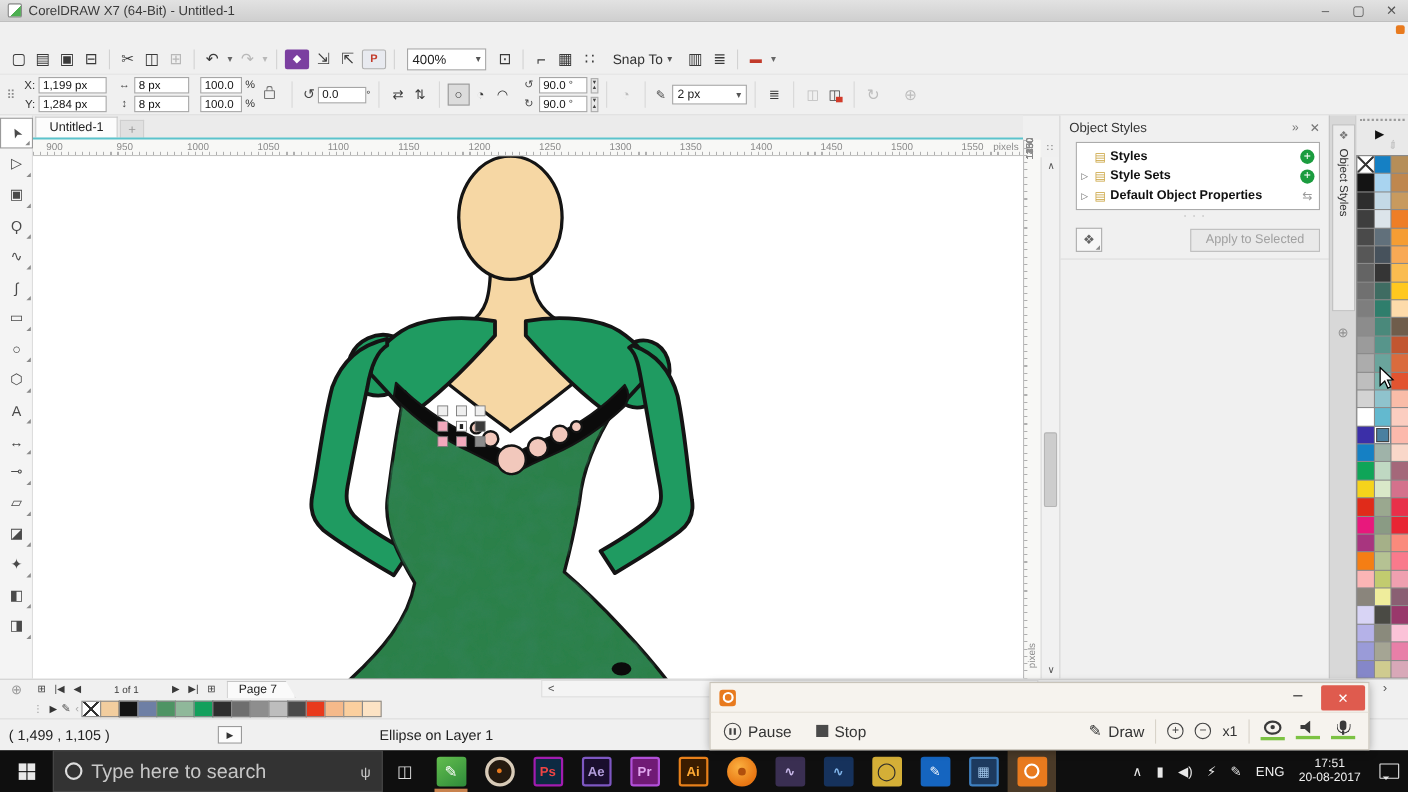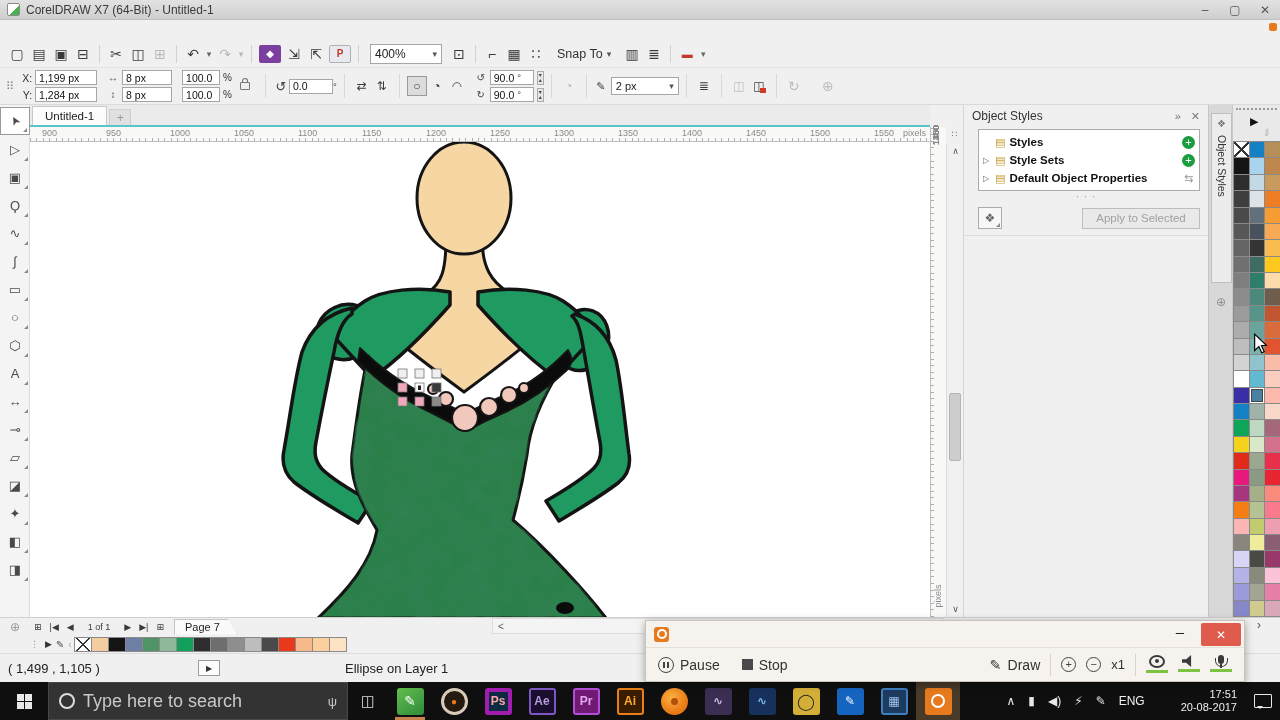--- a/index.html
+++ b/index.html
@@ -122,21 +122,21 @@
   .sw-none{background:
      linear-gradient(45deg,transparent 45%,#333 45%,#333 55%,transparent 55%),
      linear-gradient(-45deg,transparent 45%,#333 45%,#333 55%,transparent 55%),#fff;}
   .sw.selected{box-shadow:inset 0 0 0 1px #FFF,inset 0 0 0 2px #444;}
 
   
   .bottombar{position:absolute;top:617px;left:0;width:1280px;height:18px;background:#F0F0F0;border-top:1px solid #D0D0D0;display:flex;align-items:center;font-size:10px;color:#444;}
   .bb-plus{width:30px;text-align:center;font-size:12px;color:#999;}
   .bb-nav{display:flex;align-items:center;gap:8px;margin-left:4px;}
   .bb-nav span{font-size:9px;color:#3A3A3A;}
-  .bb-info{font-size:11px;color:#222;margin:0 6px;}
+  .bb-info{font-size:11px;color:#222;margin:0 22px;}
   .page-tab{height:16px;background:#FAFAFA;border:1px solid #C5C5C5;border-bottom:none;padding:0 16px 0 10px;font-size:11px;color:#222;display:flex;align-items:center;clip-path:polygon(0 0,85% 0,100% 100%,0 100%);margin-left:10px;}
   .hscroll{position:absolute;left:492px;top:618px;width:452px;height:16px;background:#F4F4F4;border:1px solid #DDD;display:flex;align-items:center;}
   .hs-left{width:16px;text-align:center;font-size:10px;color:#555;}
   .hs-thumb{position:absolute;left:360px;top:2px;width:67px;height:11px;background:#D2D2D2;border-radius:2px;}
   .pal-flyout{position:absolute;left:1250px;top:618px;width:18px;text-align:center;font-size:12px;color:#555;}
 
   .docpal{position:absolute;top:635px;left:0;width:1280px;height:18px;background:#F0F0F0;display:flex;align-items:center;padding-left:30px;}
   .dp-grip{font-size:9px;color:#999;margin-right:2px;}
   .dp-fly{font-size:9px;color:#333;margin:0 4px;}
   .dp-dropper{font-size:10px;color:#555;margin-right:4px;}
@@ -159,35 +159,35 @@
   .tbs-text{font-size:18px;color:#C8C8C8;flex:1;}
   .tbs-mic{font-size:13px;color:#C8C8C8;}
   .tb-view{width:40px;display:flex;align-items:center;justify-content:center;color:#DDD;font-size:15px;}
   .tb-apps{display:flex;}
   .tb-app{width:44px;display:flex;align-items:center;justify-content:center;position:relative;}
   .tb-app .ico{width:27px;height:27px;border-radius:3px;display:flex;align-items:center;justify-content:center;font-size:12px;font-weight:bold;}
   .tb-app.open::before{content:"";position:absolute;bottom:0;left:7px;width:30px;height:3px;background:#C8824E;}
   .tb-app.active-app{background:#4A3A28;}
   .corel .ico{background:linear-gradient(145deg,#63BE4E,#2E8B3A);} .corel .ico::after{content:"✎";color:#fff;font-size:14px;}
   .round .ico{border-radius:50%;background:#241A10;border:3px solid #D8CBB8;} .round .ico::after{content:"●";color:#E87A1E;font-size:10px;}
-  .ps .ico{background:#0D2A42;border:4px solid #a21caf;color:#fca5a5;}
+  .ps .ico{background:#0D2A42;border:2px solid #a21caf;color:#ef4444;}
   .ae .ico{background:#1A0E2E;border:2px solid #7E57C2;color:#B39DDB;}
   .pr .ico{background:#701a75;border:2px solid #B14FD8;color:#E2A8F0;}
   .ai .ico{background:#3A1C00;border:2px solid #E8801A;color:#FFAA33;}
   .fl .ico{border-radius:50%;background:radial-gradient(circle at 40% 35%,#FBB040,#E87613 70%);} .fl .ico::after{content:"";width:7px;height:7px;border-radius:50%;background:#B14F0C;}
   .wv1 .ico{background:#3A2F52;color:#C8B8E8;}
   .wv2 .ico{background:#16325C;color:#7FB3E8;}
   .yc .ico{background:#D4AF37;color:#2A2A2A;font-size:16px;}
   .bp .ico{background:#1565C0;color:#fff;}
   .film .ico{background:#1D3A5F;border:2px solid #3E7FBF;color:#9FC4E8;}
   .rec .ico{background:#E87A1E;} .rec .ico::after{content:"";width:10px;height:10px;border:2.5px solid #fff;border-radius:50%;}
   .tb-tray{margin-left:auto;display:flex;align-items:center;gap:13px;padding-right:8px;}
   .tray-ico{color:#E8E8E8;font-size:12px;}
   .tb-lang{color:#F0F0F0;font-size:12px;}
-  .tb-clock{text-align:right;color:#F0F0F0;font-size:11px;line-height:13px;margin-left:23px;}
+  .tb-clock{text-align:center;color:#F0F0F0;font-size:11px;line-height:13px;}
   .tb-chat{width:18px;height:14px;border:1.5px solid #E8E8E8;border-radius:1px;position:relative;margin-left:4px;}
   .tb-chat::after{content:"";position:absolute;left:2px;bottom:-5px;border:3px solid transparent;border-top-color:#E8E8E8;}
 
   
   .recorder{position:absolute;left:645px;top:620px;width:600px;height:62px;background:#F6F3EE;border:1px solid #C9C4BA;box-shadow:0 2px 8px rgba(0,0,0,.35);z-index:50;}
   .rc-head{position:relative;height:27px;display:flex;align-items:center;border-bottom:1px solid #E4E0D8;}
   .rc-logo{width:15px;height:15px;border-radius:3px;background:#E87A1E;margin-left:8px;display:flex;align-items:center;justify-content:center;}
   .rc-logo::after{content:"";width:6px;height:6px;border:2px solid #fff;border-radius:50%;}
   .rc-titlewrap{position:absolute;left:0;right:0;display:flex;justify-content:center;gap:8px;font-size:14px;color:#333;}
   .rc-min{position:absolute;right:60px;top:2px;font-size:15px;color:#222;}

